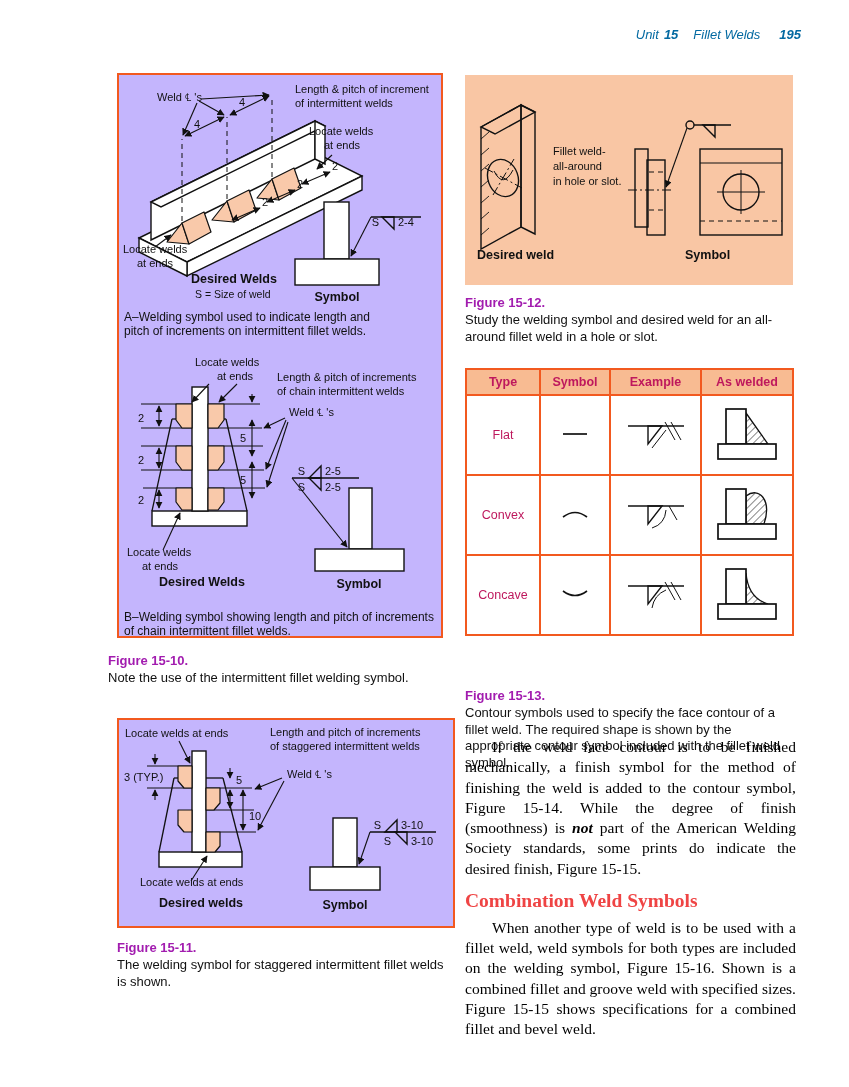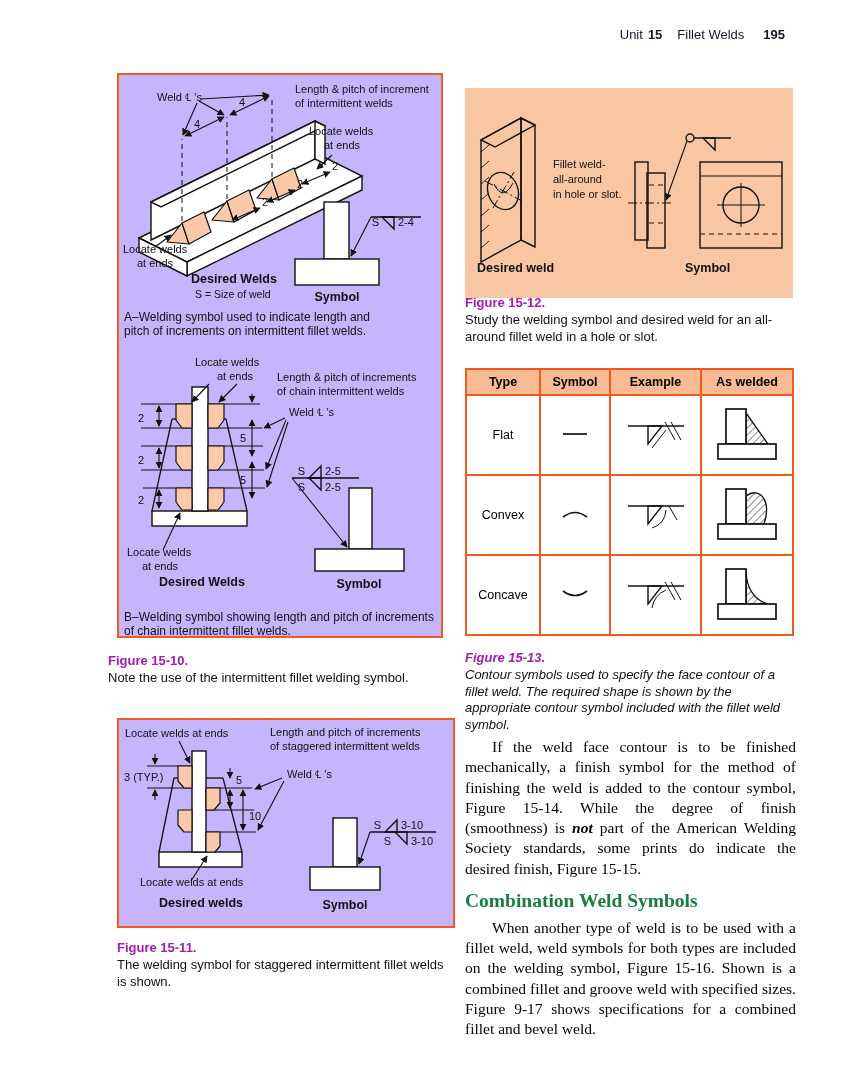--- a/index.html
+++ b/index.html
@@ -1,48 +1,48 @@
 <!DOCTYPE html>
 <html><head>
 <meta charset="utf-8">
 <style>
   * { margin:0; padding:0; box-sizing:border-box; }
   body { background:#e8e8e8; font-family:"Liberation Sans", sans-serif; }
   .page { position:relative; width:849px; height:1087px; background:#ffffff; margin:0 auto; overflow:hidden; }
 
-  .page-header { position:absolute; top:27px; right:64px; font-size:13px; color:#0f172a; }
+  .page-header { position:absolute; top:27px; right:48px; font-size:13px; color:#0369a1;font-style:italic; }
   .page-header .b { font-weight:bold; }
   .page-header .sp1 { margin-left:5px; }
   .page-header .sp2 { margin-left:15px; }
   .page-header .sp3 { margin-left:19px; }
 
   .fig-box { position:absolute; background:#c4b5fd; border:2.5px solid #f2591f; }
   .box-10 { left:117px; top:73px;  width:326px; height:565px; }
   .box-11 { left:117px; top:718px; width:338px; height:210px; }
 
-  .panel-12 { position:absolute; left:465px; top:88px; width:328px; height:210px; }
+  .panel-12 { position:absolute; left:465px; top:75px; width:328px; height:210px; }
 
   .fig-caption { position:absolute; font-size:13px; line-height:1.26; color:#111; }
   .fig-caption .cap-title { color:#a21caf; font-weight:bold; display:block; margin-bottom:1px; }
   .cap-10 { left:108px; top:653px;  width:330px; }
   .cap-11 { left:117px; top:940px;  width:330px; }
   .cap-12 { left:465px; top:295px;  width:332px; }
-  .cap-13 { left:465px; top:650px;  width:334px;font-style:italic; }
+  .cap-13 { left:465px; top:688px;  width:334px; }
 
   table.contour { position:absolute; left:465px; top:368px; width:327px; border-collapse:collapse; table-layout:fixed; }
-  table.contour td, table.contour th { border:2px solid #f2591f; text-align:center; vertical-align:middle; color:#000000;margin-top:25px; }
+  table.contour td, table.contour th { border:2px solid #f2591f; text-align:center; vertical-align:middle; color:#be185d;margin-top:25px; }
   table.contour th { background:#f8bb92; font-size:12.5px; font-weight:bold; height:26px; }
   table.contour td { font-size:12.5px; background:#fff; }
   .rowh { height:80px;border-radius:17px; }
 
   .body-text { position:absolute; left:465px; top:737px; width:331px; color:#000;
                font-family:"Liberation Serif", serif; font-size:15.5px; line-height:1.31; text-align:justify; }
   .body-text p { text-indent:27px; }
   .body-text .em { font-weight:bold; font-style:italic; }
-  .body-text h2 { font-family:"Liberation Serif", serif; color:#15803d; font-size:19.5px;
+  .body-text h2 { font-family:"Liberation Serif", serif; color:#ef4444; font-size:19.5px;
                   font-weight:bold; margin:9px 0 4px 0; text-align:left; }
 
   svg text { font-family:"Liberation Sans", sans-serif; fill:#111; }
   .lbl  { font-size:11px; }
   .lbl-s{ font-size:10.5px; }
   .blbl { font-size:12.5px; font-weight:bold; }
   .caplbl { font-size:12px; }
   .ln   { stroke:#111; stroke-width:1.3; fill:none; }
   .lnthin { stroke:#111; stroke-width:1; fill:none; }
   .shape { stroke:#111; stroke-width:1.4; fill:#fff; }
@@ -426,16 +426,16 @@
     </table>
 
   <div class="fig-caption cap-13">
     <span class="cap-title">Figure 15-13.</span>
     <span>Contour symbols used to specify the face contour of a fillet weld. The required shape is shown by the appropriate contour symbol included with the fillet weld symbol.</span>
   </div>
 
   <div class="body-text">
     <p><span>If the weld face contour is to be finished mechanically, a finish symbol for the method of finishing the weld is added to the contour symbol, Figure 15-14. While the degree of finish (smoothness) is </span><span class="em">not</span><span> part of the American Welding Society standards, some prints do indicate the desired finish, Figure 15-15.</span></p>
     <h2>Combination Weld Symbols</h2>
-    <p>When another type of weld is to be used with a fillet weld, weld symbols for both types are included on the welding symbol, Figure 15-16. Shown is a combined fillet and groove weld with specified sizes. Figure 9-17 shows specifications for a combined fillet and bevel weld.</p>
+    <p>When another type of weld is to be used with a fillet weld, weld symbols for both types are included on the welding symbol, Figure 15-16. Shown is a combined fillet and groove weld with specified sizes. Figure 15-15 shows specifications for a combined fillet and bevel weld.</p>
   </div>
 
 </div>
 
 </body></html>

